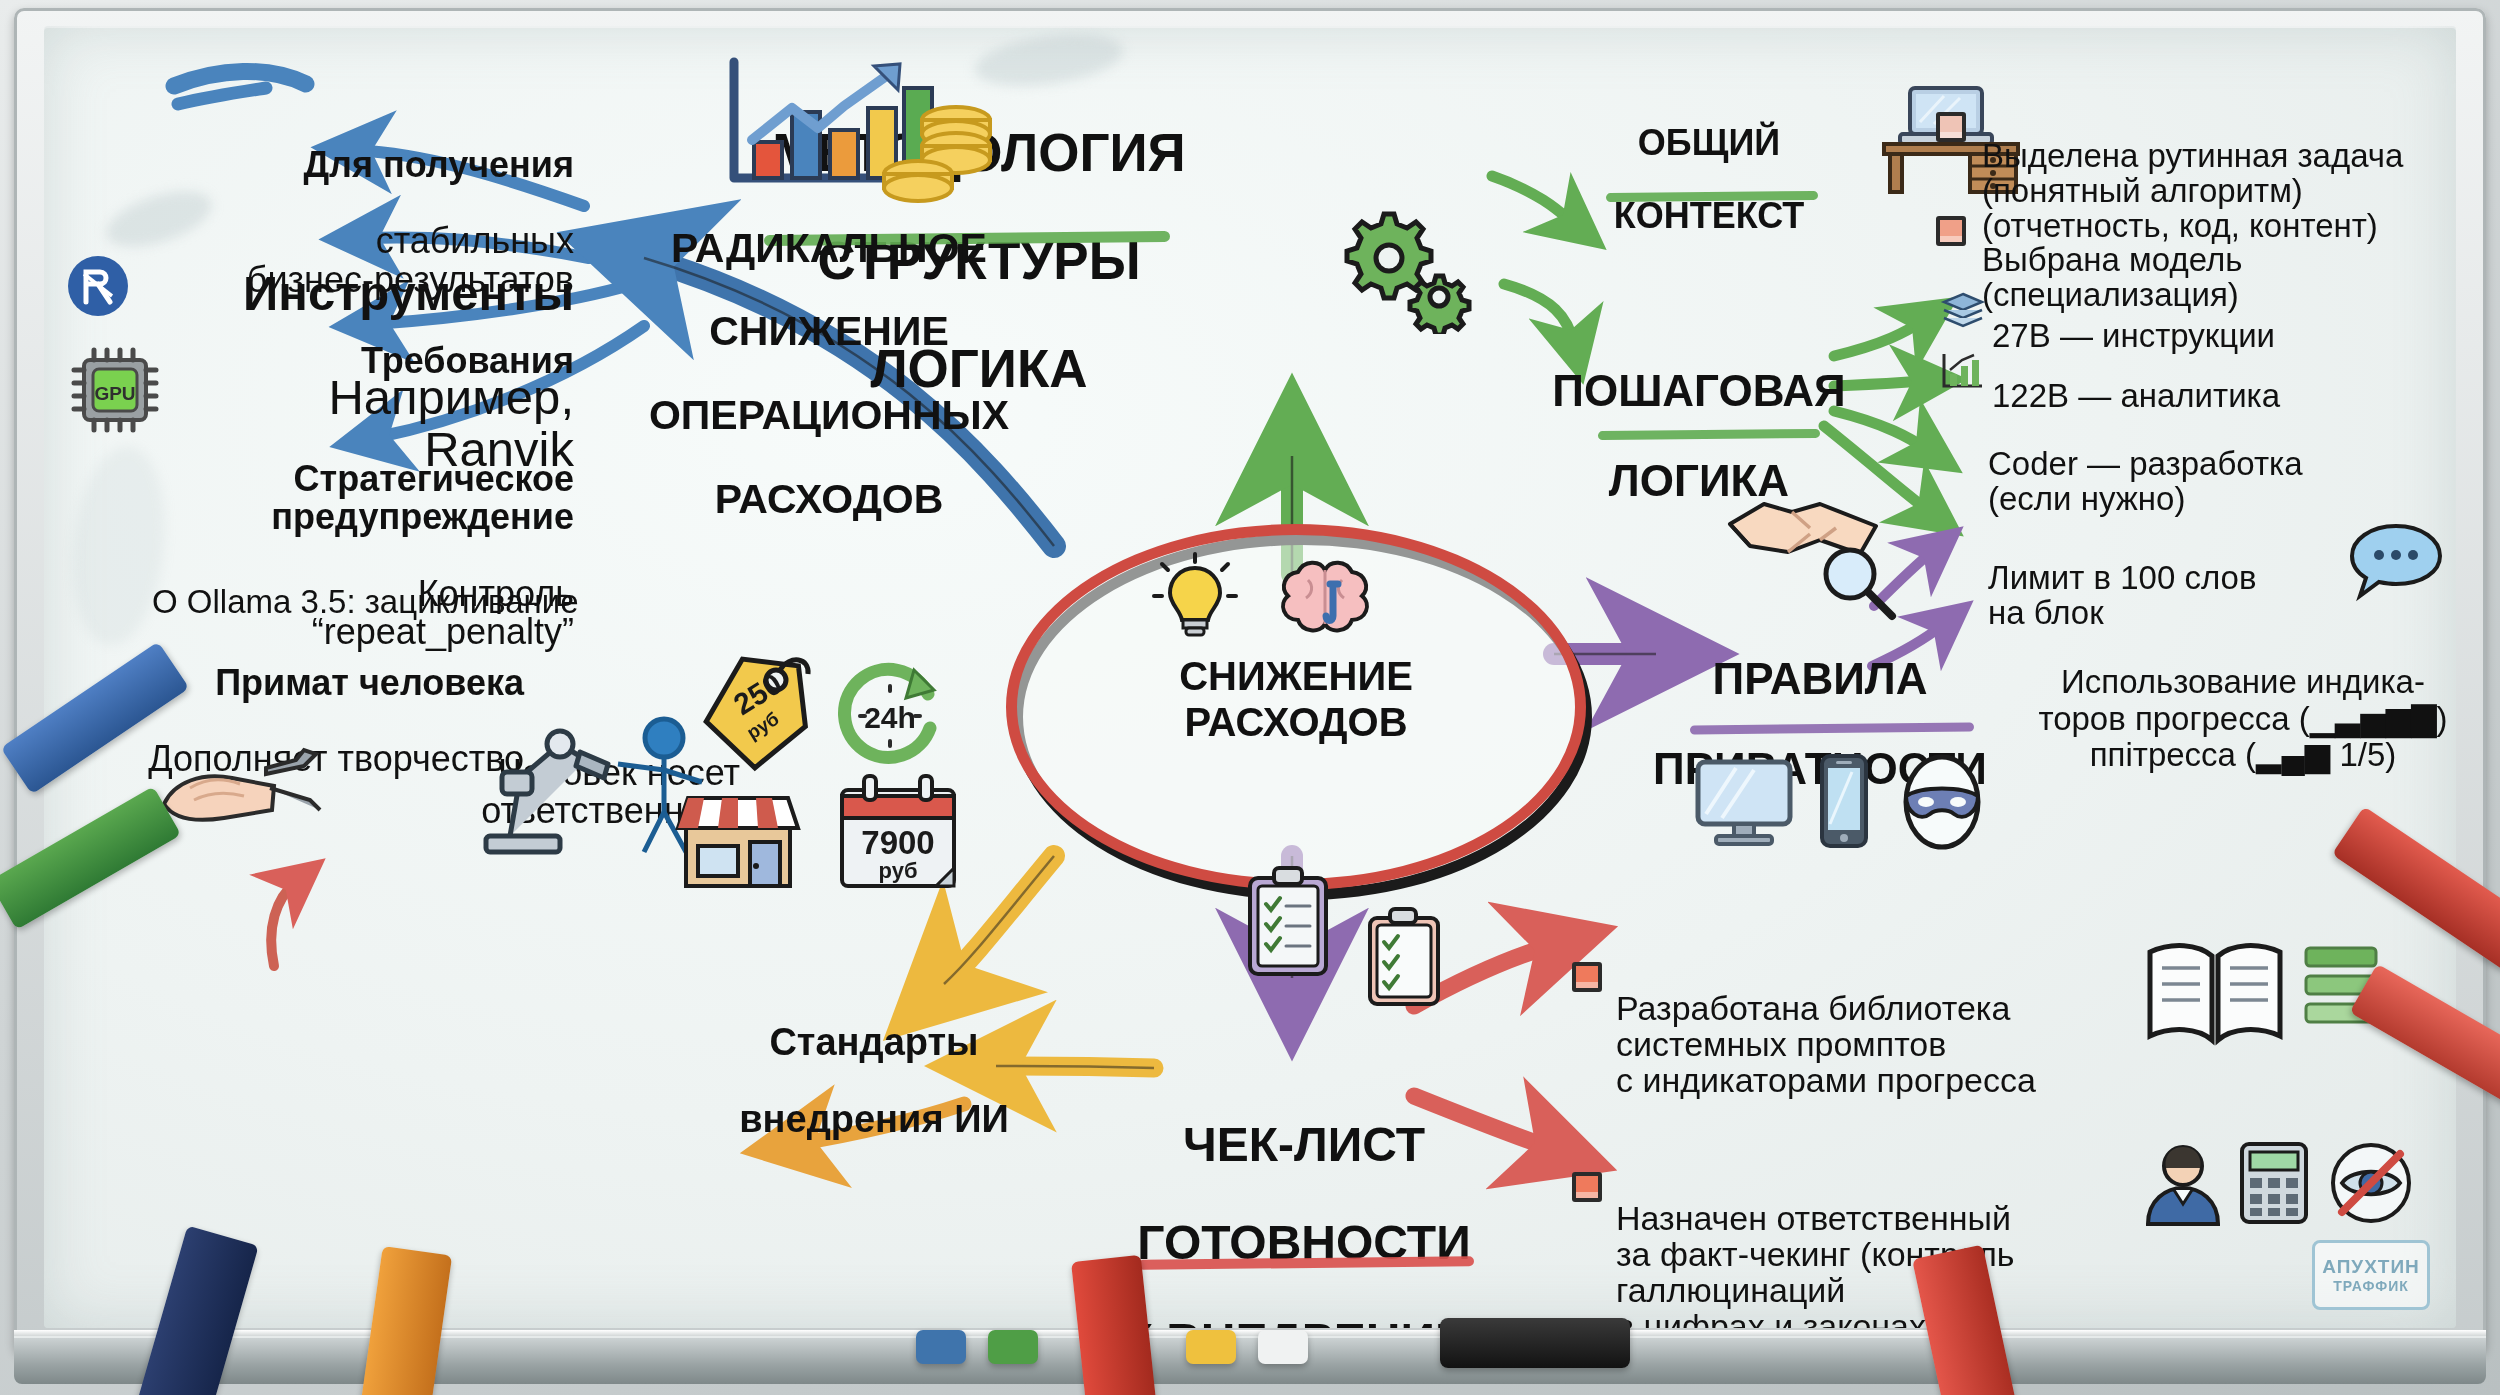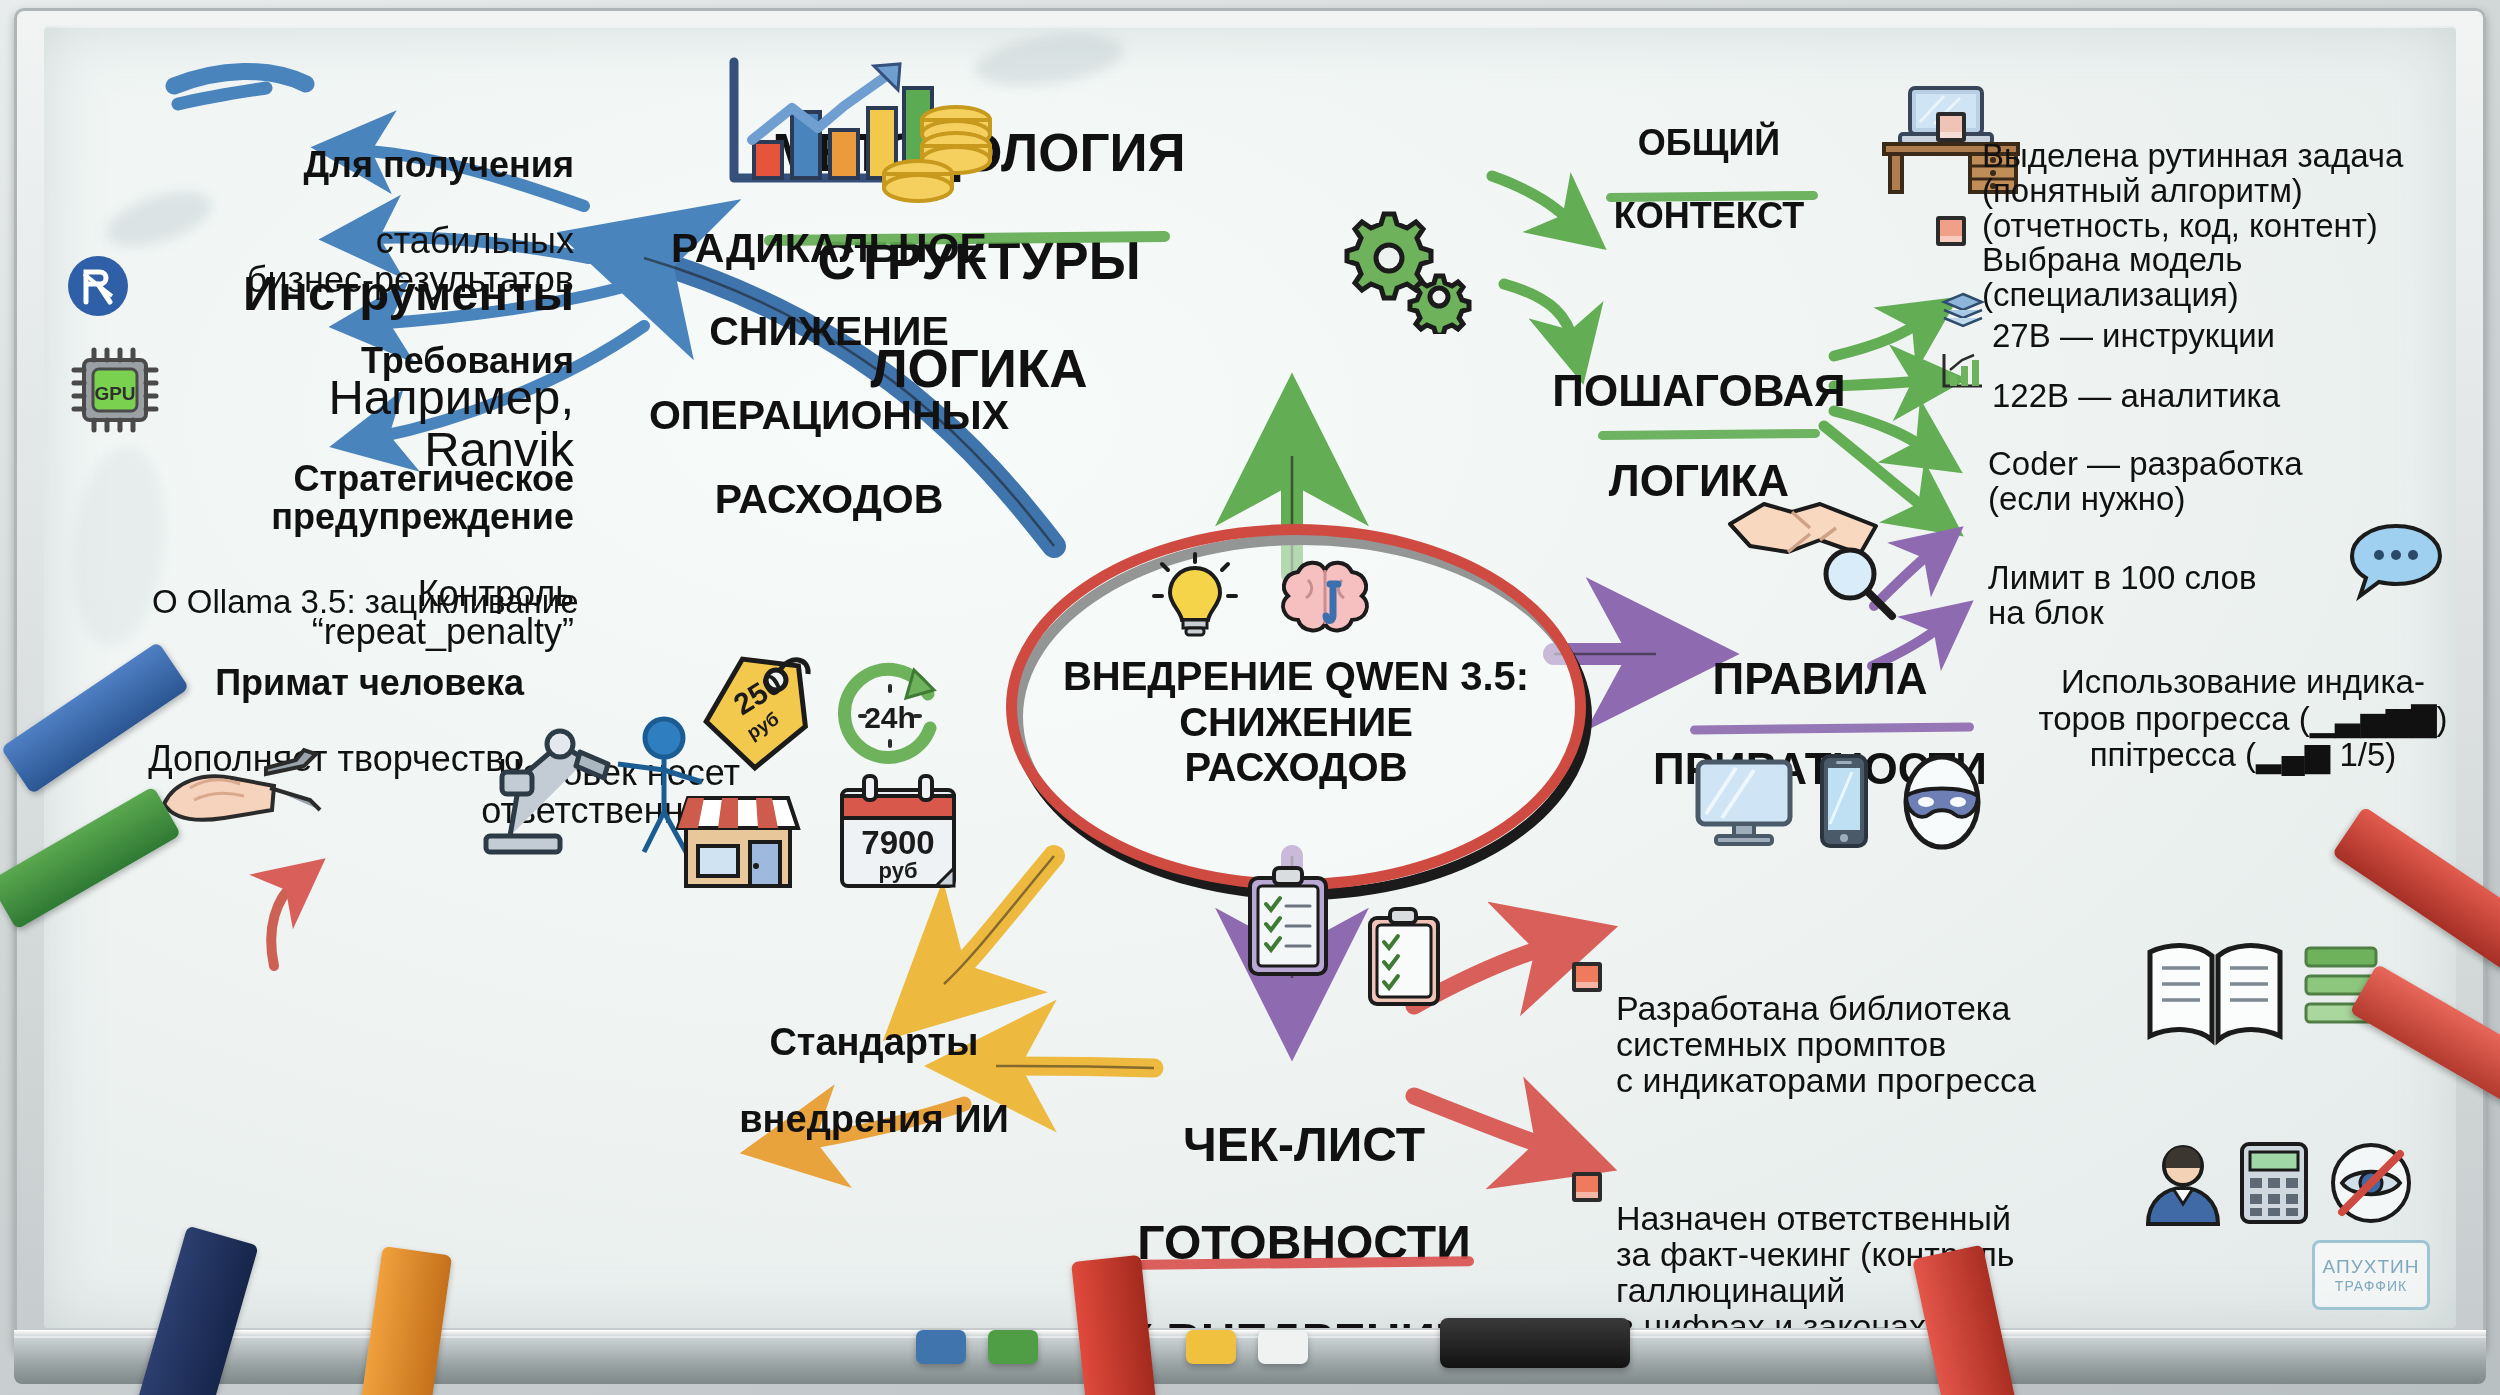--- a/index.html
+++ b/index.html
@@ -93,21 +93,21 @@
 
   
   .marker { position:absolute; border-radius:7px; box-shadow: 0 3px 6px rgba(0,0,0,.28); }
 
   
   #watermark {
     position:absolute; right:26px; bottom:18px; width:118px; height:70px;
     border:3px solid #9fc4d4; border-radius:8px;
     background:rgba(255,255,255,.55);
     display:flex; flex-direction:column; align-items:center; justify-content:center;
-    color:#7fa9bc; font-weight:400; letter-spacing:1px;margin-top:22px;
+    color:#7fa9bc; font-weight:700; letter-spacing:1px;margin-top:22px;
   }
   #watermark .w1 { font-size:19px; }
   #watermark .w2 { font-size:14px; }
 </style>
 </head>
 <body>
 
 <div id="board-frame">
   <div id="board-bezel"></div>
 
@@ -379,21 +379,20 @@
         <path d="M126,100 L108,118 L126,118 Z" fill="#c9d3d9" stroke="#1b1b1b" stroke-width="3"></path>
         <text x="70" y="86" font-family="Liberation Sans, sans-serif" font-size="33" font-weight="700" text-anchor="middle" fill="#1b1b1b">7900</text>
         <text x="70" y="110" font-family="Liberation Sans, sans-serif" font-size="22" font-weight="700" text-anchor="middle" fill="#1b1b1b">руб</text>
       </svg>
     </div>
 
     <div id="center-node">
       <div id="center-ellipse-shadow"></div>
       <div id="center-ellipse"></div>
       <div id="center-text">
-        <div>ВНЕДРЕНИЕ QWEN 3.5:</div>
         <div>СНИЖЕНИЕ</div>
         <div>РАСХОДОВ</div>
       </div>
     </div>
 
     <div class="icon" style="left:1108px;top:526px;width:86px;height:90px;">
       <svg viewBox="0 0 86 90" width="86" height="90">
         <path d="M43,16 C58,16 68,28 68,41 C68,52 58,58 56,68 L30,68 C28,58 18,52 18,41 C18,28 28,16 43,16 Z" fill="#f6d44a" stroke="#1b1b1b" stroke-width="4"></path>
         <rect x="31" y="68" width="24" height="8" fill="#c9ced3" stroke="#1b1b1b" stroke-width="3"></rect>
         <rect x="34" y="76" width="18" height="7" rx="3" fill="#c9ced3" stroke="#1b1b1b" stroke-width="3"></rect>

